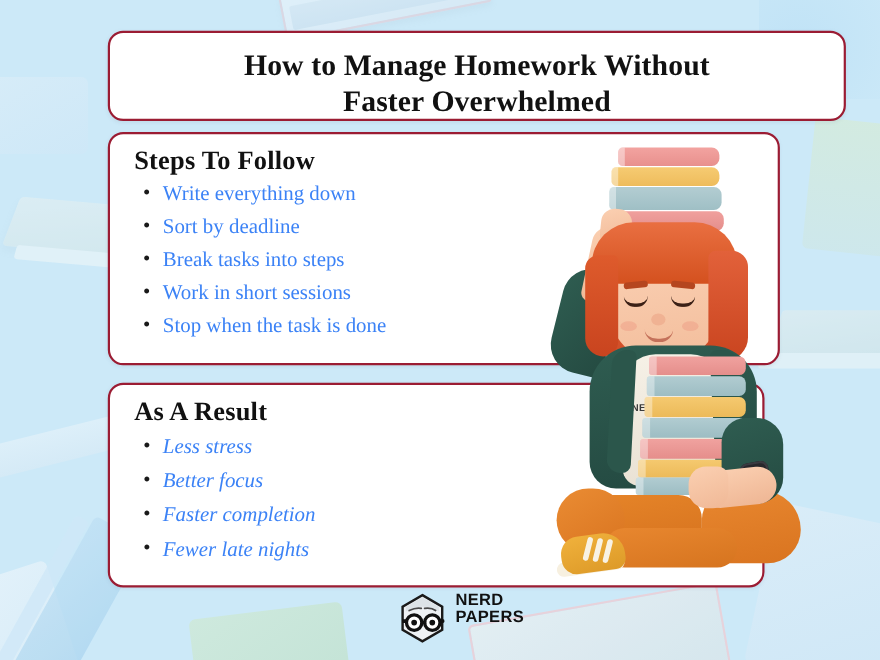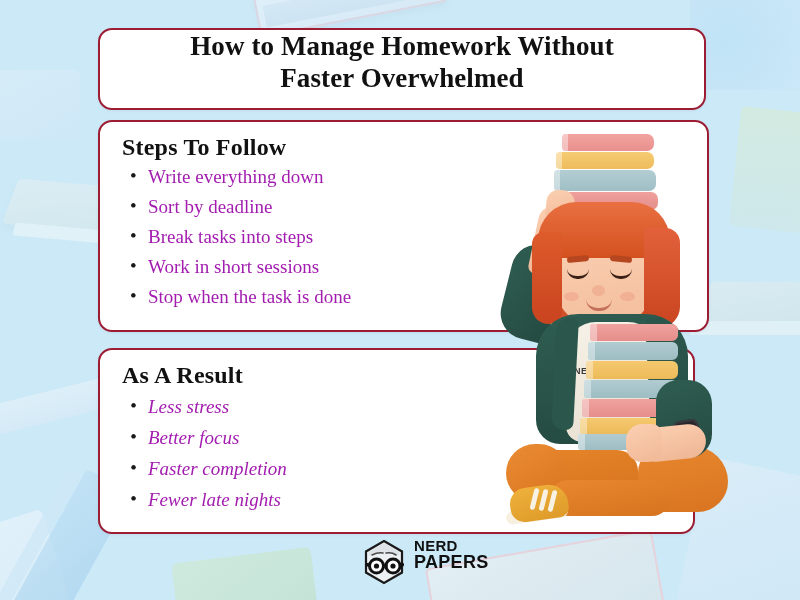--- a/index.html
+++ b/index.html
@@ -129,39 +129,39 @@
   }
 
   
   .card {
     position:absolute;
     background:#ffffff;
     border:2px solid #9b1c33;
     border-radius:14px;
     box-shadow:0 1px 3px rgba(120,140,160,.12);
   }
-  #card-title { left:98px; top:28px; width:608px; height:82px;
-                display:flex; align-items:flex-start; justify-content:center; }
+  #card-title { left:98px; top:28px; width:671px; height:82px;
+                display:flex; align-items:flex-end; justify-content:center; }
   #card-steps { left:98px; top:120px; width:611px; height:212px; }
   #card-result{ left:98px; top:348px; width:597px; height:186px; }
 
   .page-title {
     font-size:27px; font-weight:bold; color:#111;
     text-align:center; line-height:1.2; letter-spacing:.1px;
     padding:0 16px;
   }
 
   .card-heading {
     font-size:24px; font-weight:bold; color:#111;
     padding:12px 0 2px 22px;
     letter-spacing:.2px;
   }
   .bullets { list-style:none; padding:4px 0 0 48px; }
   .bullets li {
-    font-size:19px; color:#a21caf; line-height:1.0;
+    font-size:19px; color:#3b82f6; line-height:1.0;
     padding:0 15px 11px 0; position:relative;
   }
   .bullets li::before {
     content:"\2022";
     position:absolute; left:-18px; top:-1px;
     font-size:19px; color:#1a1a1a;
   }
   #card-result .bullets { padding-top:6px; }
   #card-result .bullets li { padding-bottom:12px;font-style:italic; }
 
@@ -375,21 +375,21 @@
     position:absolute; left:360px; top:538px;
     display:flex; align-items:flex-start; gap:6px;
   }
   #logo-mark { width:48px; height:48px; flex:none; }
   #logo-text {
     font-family:"Liberation Sans", sans-serif;
     font-weight:bold; color:#111;
     line-height:1.02; letter-spacing:.3px;
   }
   #logo-text .l1 { font-size:15px; display:block; }
-  #logo-text .l2 { font-size:18px; display:block; }
+  #logo-text .l2 { font-size:15px; display:block; }
 </style>
 </head>
 <body>
 
 <div id="bg-layer">
   <div class="bg-book b9"></div>
   <div class="bg-book b12"></div>
   <div class="bg-book b8"></div>
   <div class="bg-book b1"></div>
   <div class="bg-book b2"></div>

